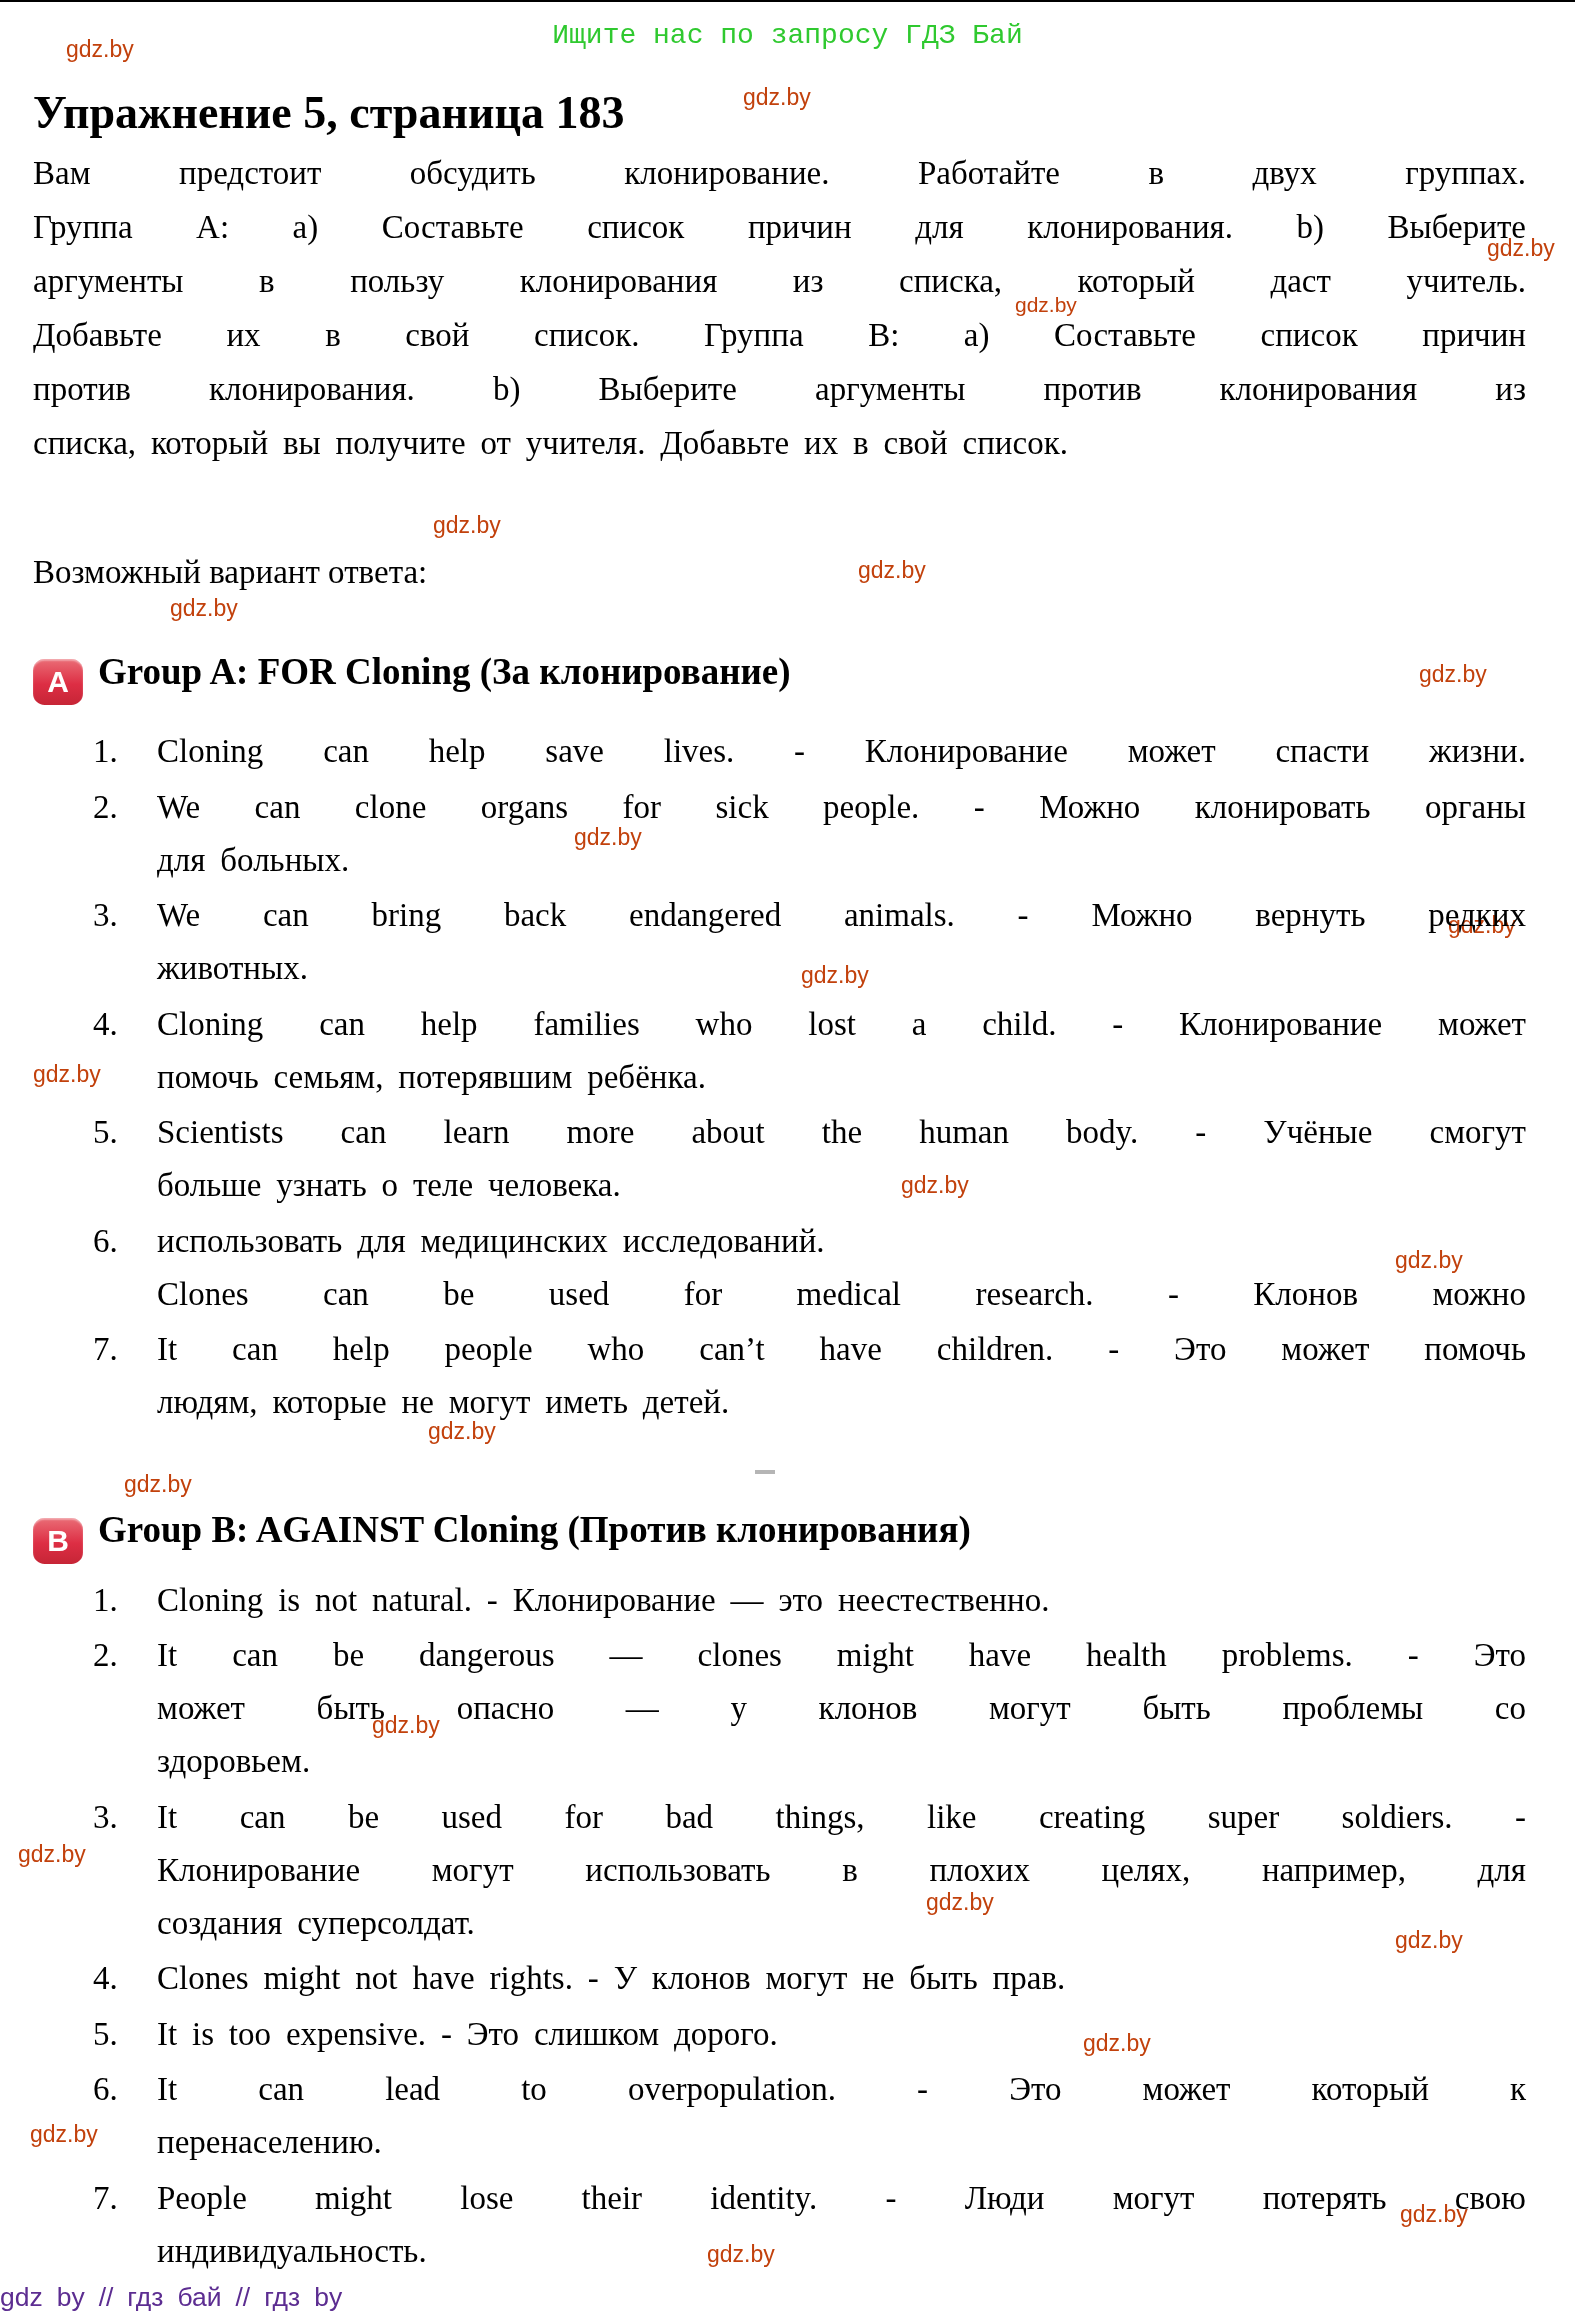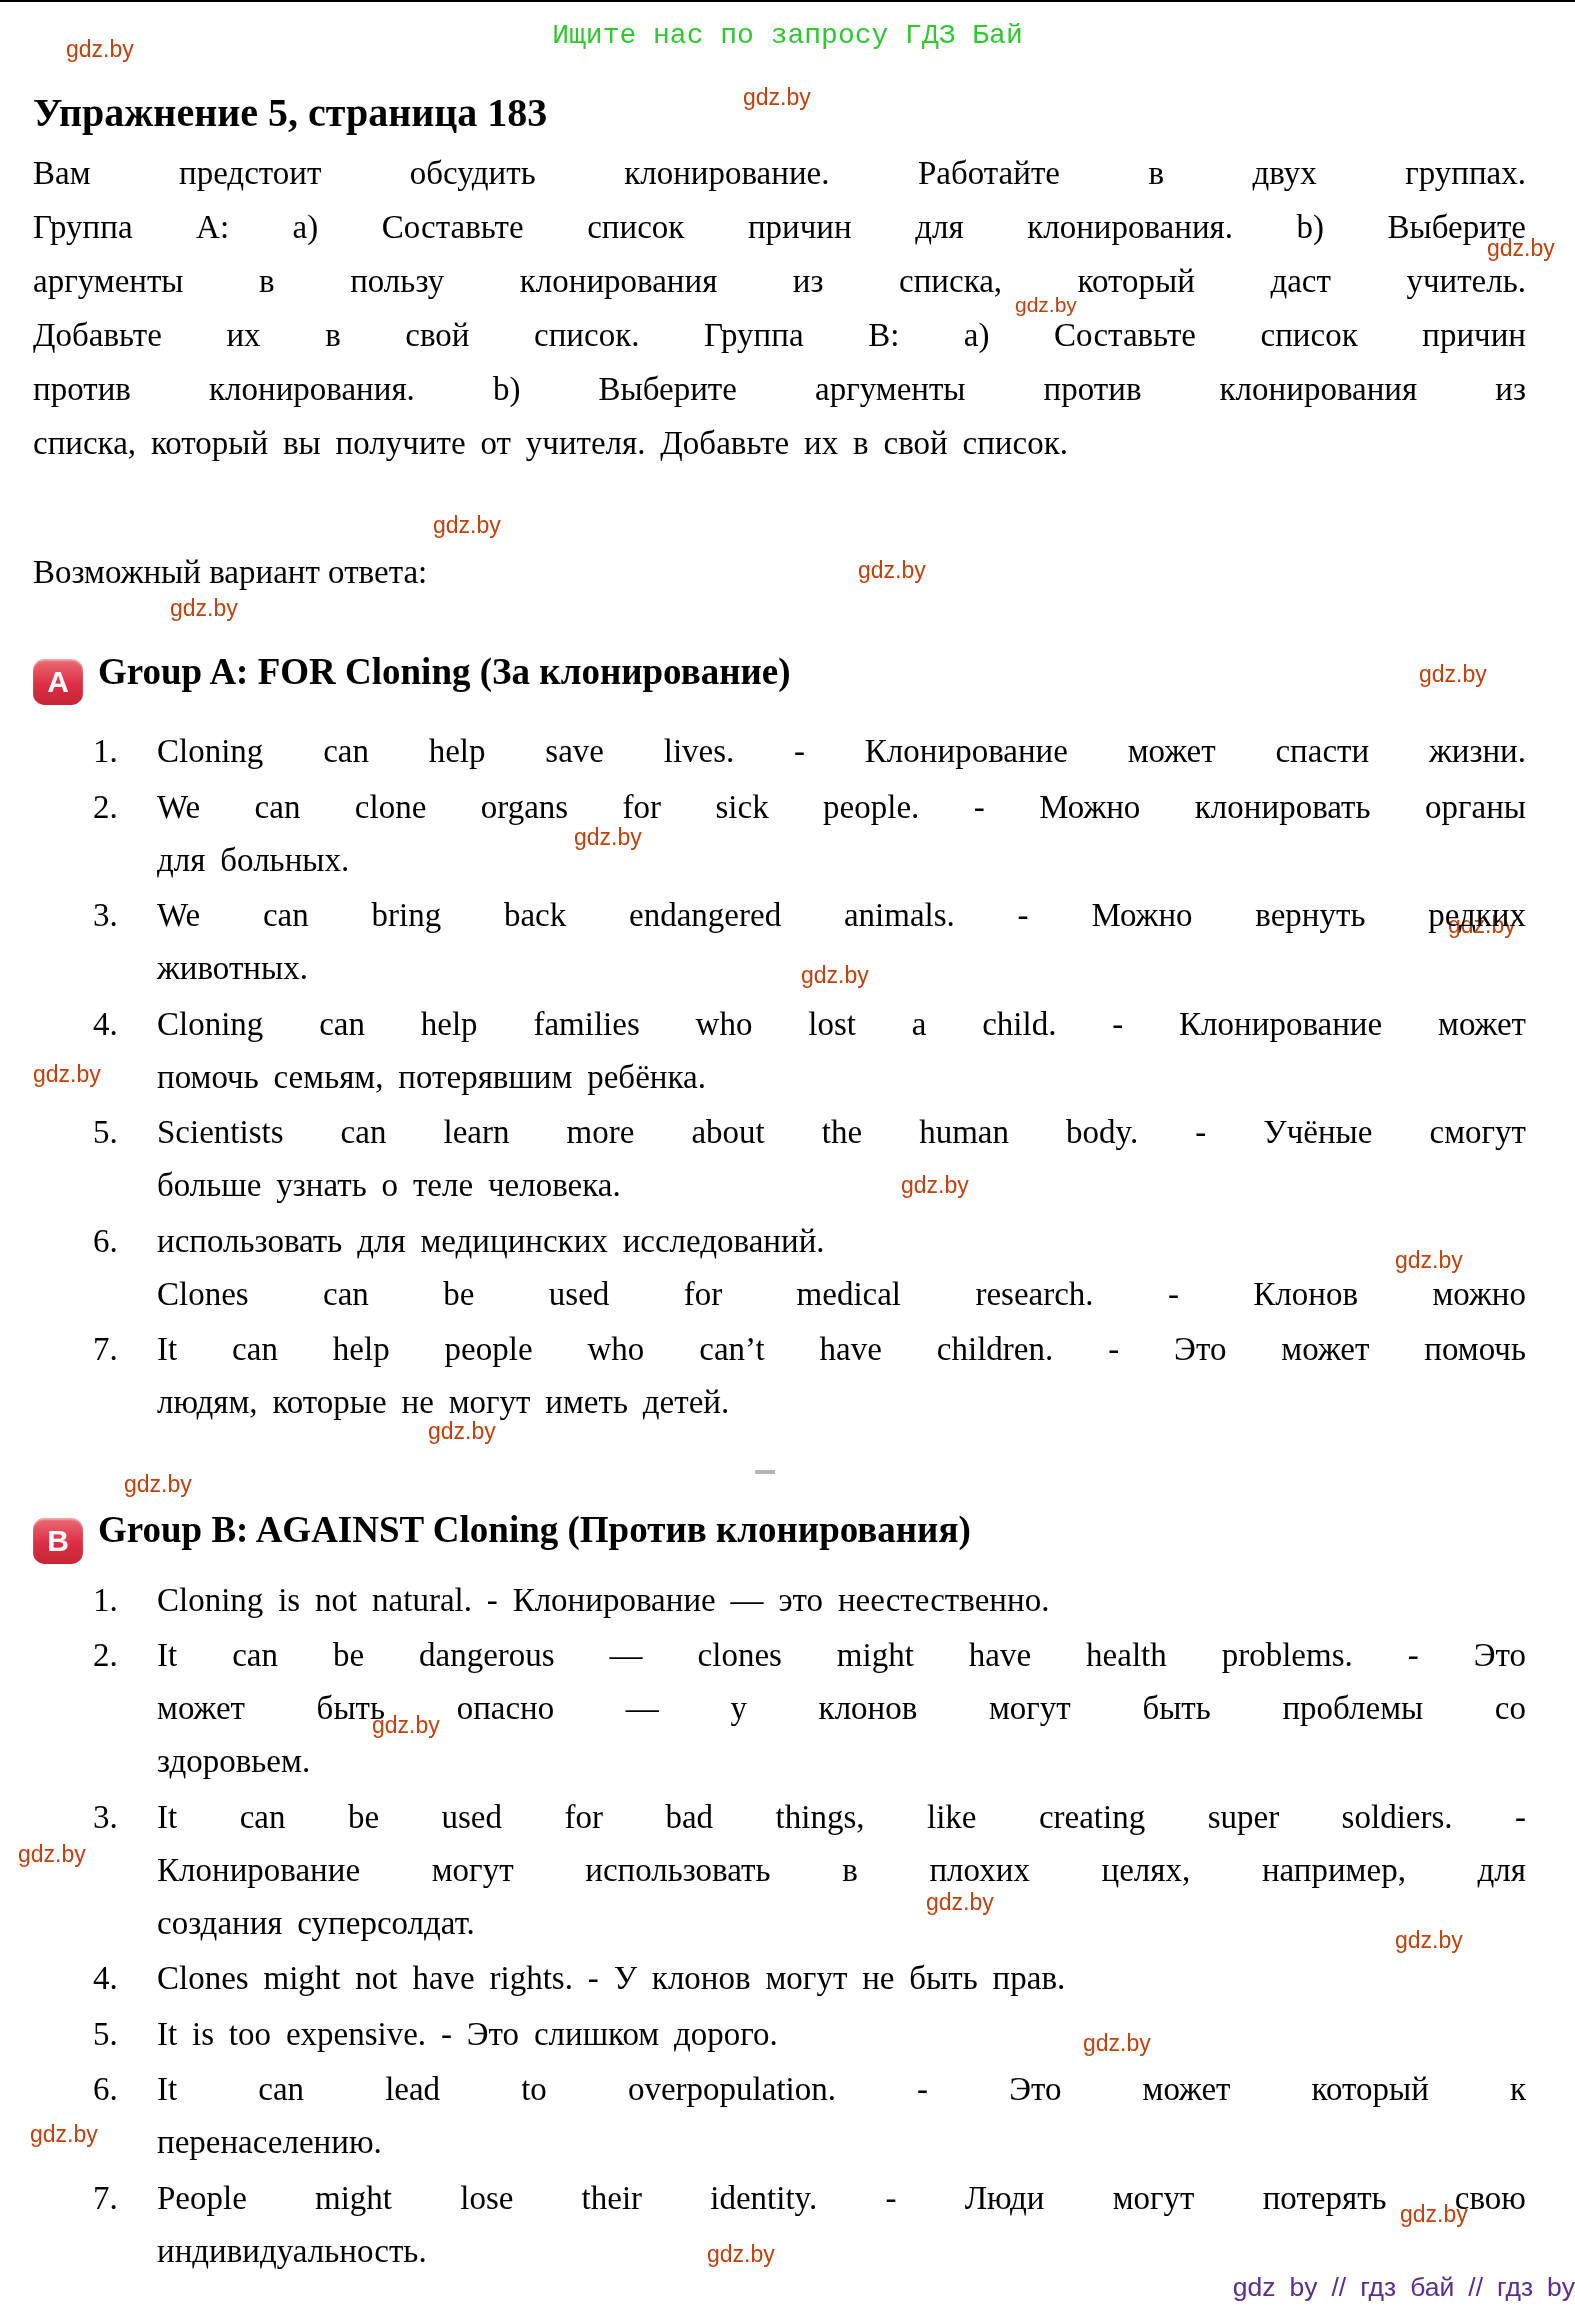--- a/index.html
+++ b/index.html
@@ -18,21 +18,21 @@
     text-align:center;
     font-family:Liberation Mono, monospace;
     font-size:28px;line-height:33px;
     color:var(--green,#2fc92f);
   }
   .content{
     position:absolute;left:33px;top:0;width:1493px;
   }
   .doc-title{
     margin:88px 0 0 0;
-    font-size:40px;line-height:46px;font-weight:bold;
+    font-size:46px;line-height:46px;font-weight:bold;
   }
   .task{margin-top:10px;font-size:33px;line-height:54px;}
   .task .ln{word-spacing:6.6px;}
   .ln{text-align:justify;}
   .ln.jf{text-align-last:justify;}
   .answer-intro{
     margin-top:75px;
     font-size:33px;line-height:54px;
   }
   .group{margin-top:45px;}
@@ -60,22 +60,22 @@
     font-size:23px;line-height:25px;
     color:#c2410c;
     white-space:nowrap;
   }
   .wm.sm{font-size:21px;}
   .stray-dash{
     position:absolute;left:755px;top:1468px;
     width:20px;height:4.1px;background:#b5b5b5;
   }
   .footer-brand{
-    position:absolute;left:0;bottom:18px;width:100%;
-    text-align:right;
+    position:absolute;left:0;bottom:8px;width:100%;
+    text-align:left;
     font-family:"Liberation Sans", sans-serif;
     font-size:26.5px;line-height:31.5px;
     word-spacing:6.6px;
     color:var(--purple,#5c2d91);
   }
 </style>
 </head>
 <body>
 
 <div class="page">

